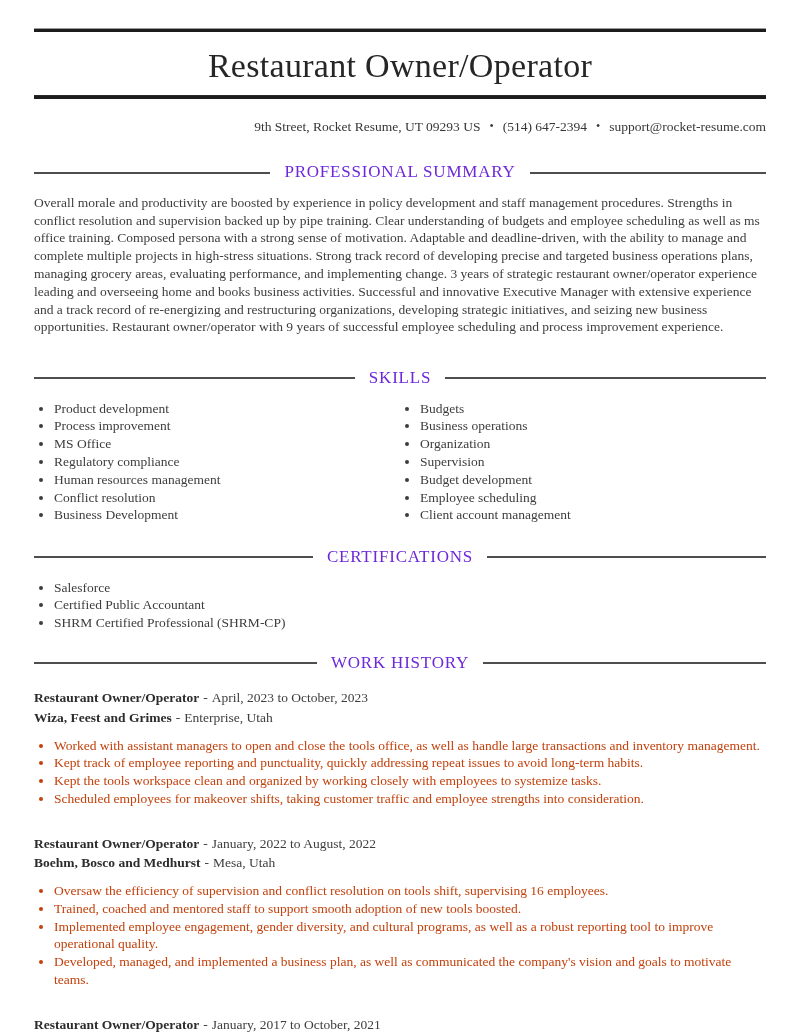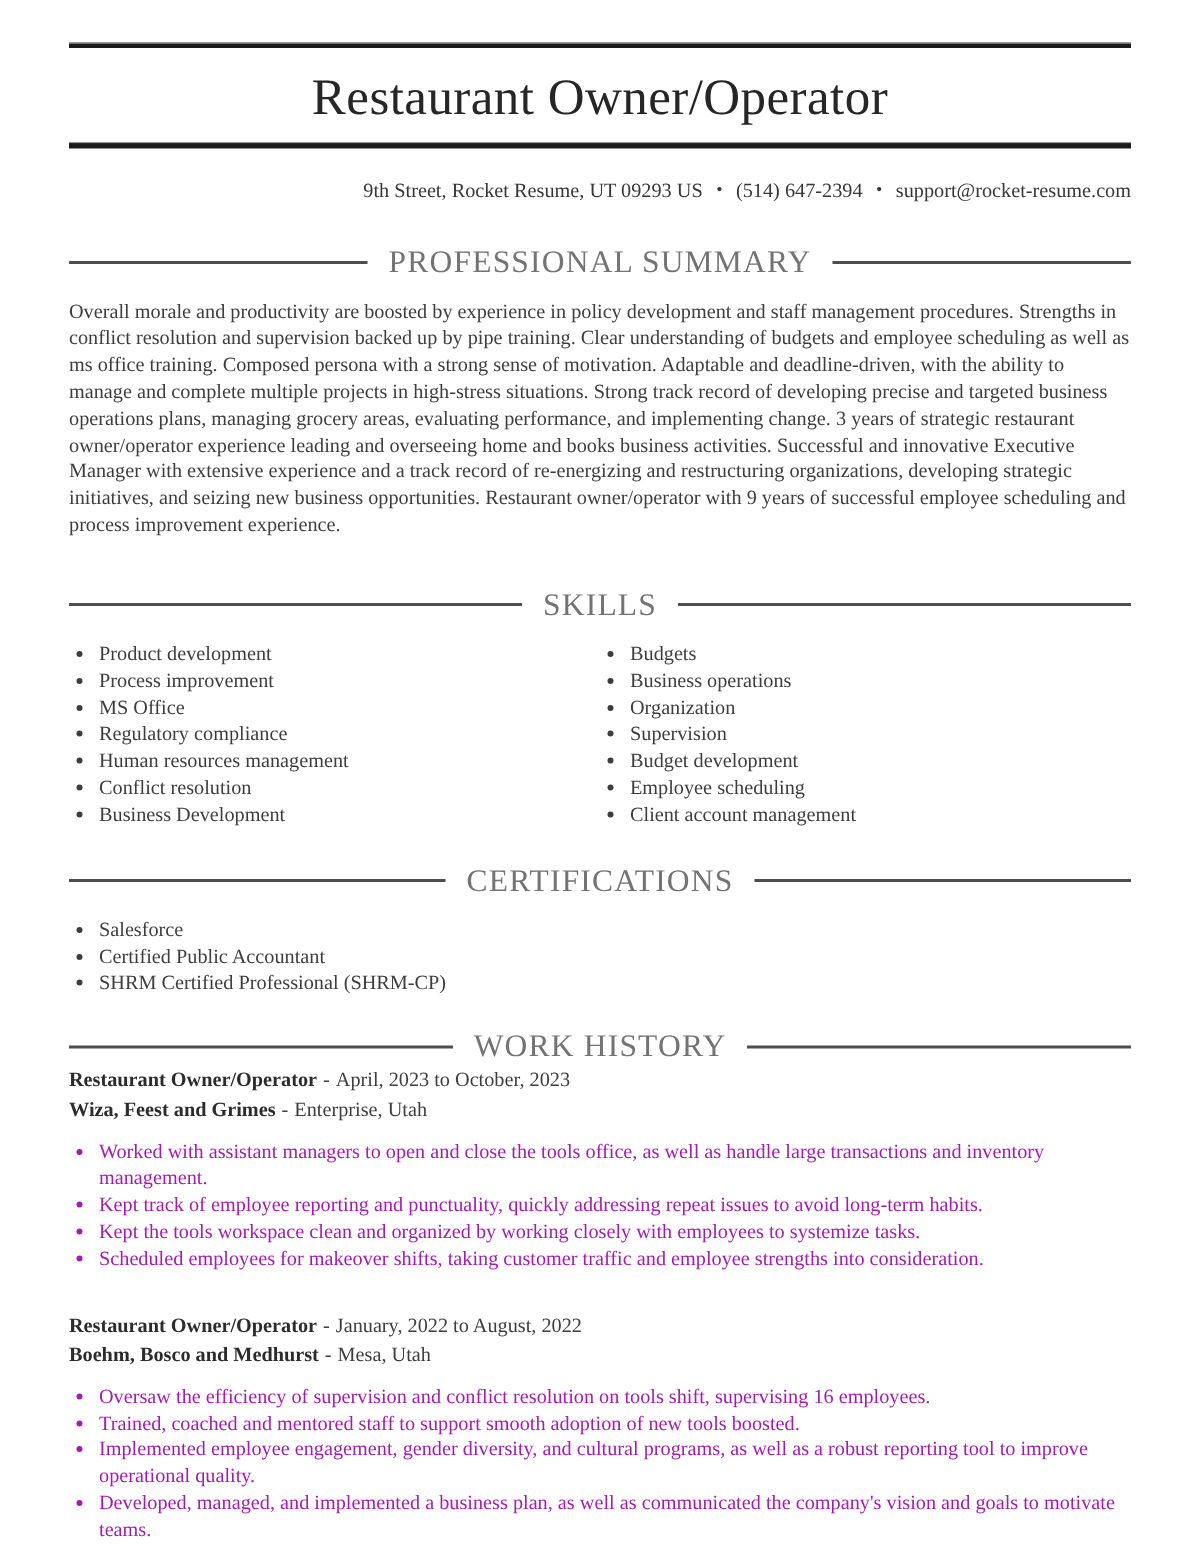--- a/index.html
+++ b/index.html
@@ -3,21 +3,21 @@
 <meta charset="utf-8">
 <style>
   * { margin: 0; padding: 0; box-sizing: border-box; }
   html, body { background: #ffffff; }
   body { font-family: "Liberation Serif", serif; }
   .page {
     width: 800px;
     height: 1035px;
     margin: 0 auto;
     background: #ffffff;
-    padding: 0 46px;
+    padding: 0 34px;
     overflow: hidden;
     color: #3d3d3d;
   }
   
   .rule-top {
     margin-top: 28px;
     height: 2px;
     border-top: 1px solid #9a9a9a;
     border-bottom: 3px solid #1c1c1c;
   }
@@ -48,24 +48,24 @@
     display: flex;
     align-items: center;
     column-gap: 14px;
   }
   .section-heading .hline {
     flex: 1;
     height: 2px;
     background: #4e4e4e;
   }
   .section-heading h2 {
-    font-size: 21px;
+    font-size: 17px;
     font-weight: 400;
     letter-spacing: 0.8px;
-    color: #737373;
+    color: #6d28d9;
     white-space: nowrap;
     line-height: 1.2;
   }
   .mt-summary { margin-top: 27px; }
   .mt-skills { margin-top: 32px; }
   .mt-certs { margin-top: 23px; }
   .mt-work { margin-top: 21px; }
   
   .summary-text {
     margin-top: 11px;
@@ -79,34 +79,34 @@
     list-style: disc;
   }
   ul.plain-list li {
     font-size: 13.5px;
     line-height: 17.8px;
     color: #3d3d3d;
   }
   .skills-cols { display: flex; }
   .skills-cols .col { width: 50%; }
   
-  .job { }
+  .job { margin-top: 15px; }
   .job + .job { margin-top: 26px; }
   .job-line { font-size: 13.5px; line-height: 19.6px; color: #3d3d3d; }
   .job-line .strong { font-weight: 700; color: #2c2c2c; }
   .job-line .dash { margin: 0 4px; }
   ul.job-bullets {
     margin-top: 9px;
     padding-left: 20px;
     list-style: disc;
   }
   ul.job-bullets li {
     font-size: 13.5px;
     line-height: 17.8px;
-    color: #a21caf;
+    color: #c2410c;
   }
 </style>
 </head>
 <body>
 
 <div class="page">
 
   <div class="rule-top"></div>
 
   <h1 class="resume-title">Restaurant Owner/Operator</h1>

